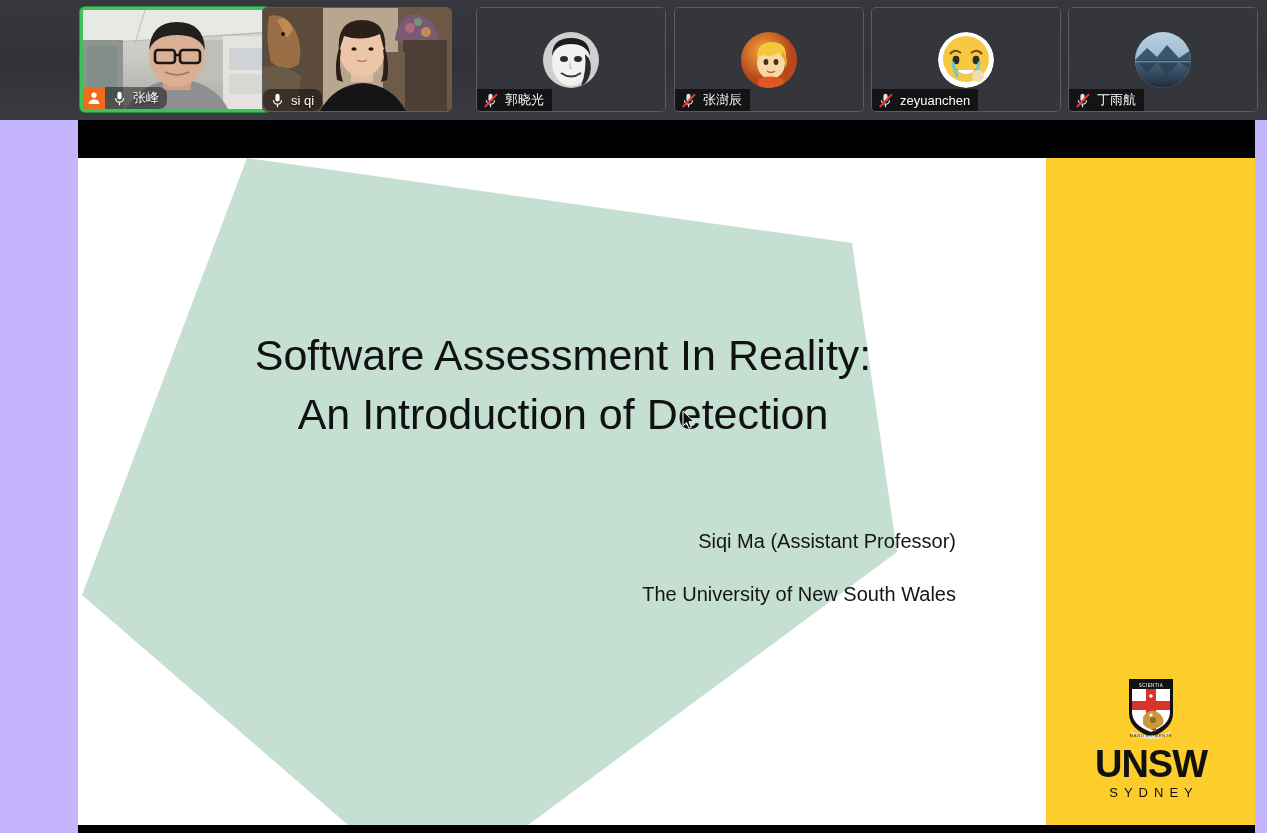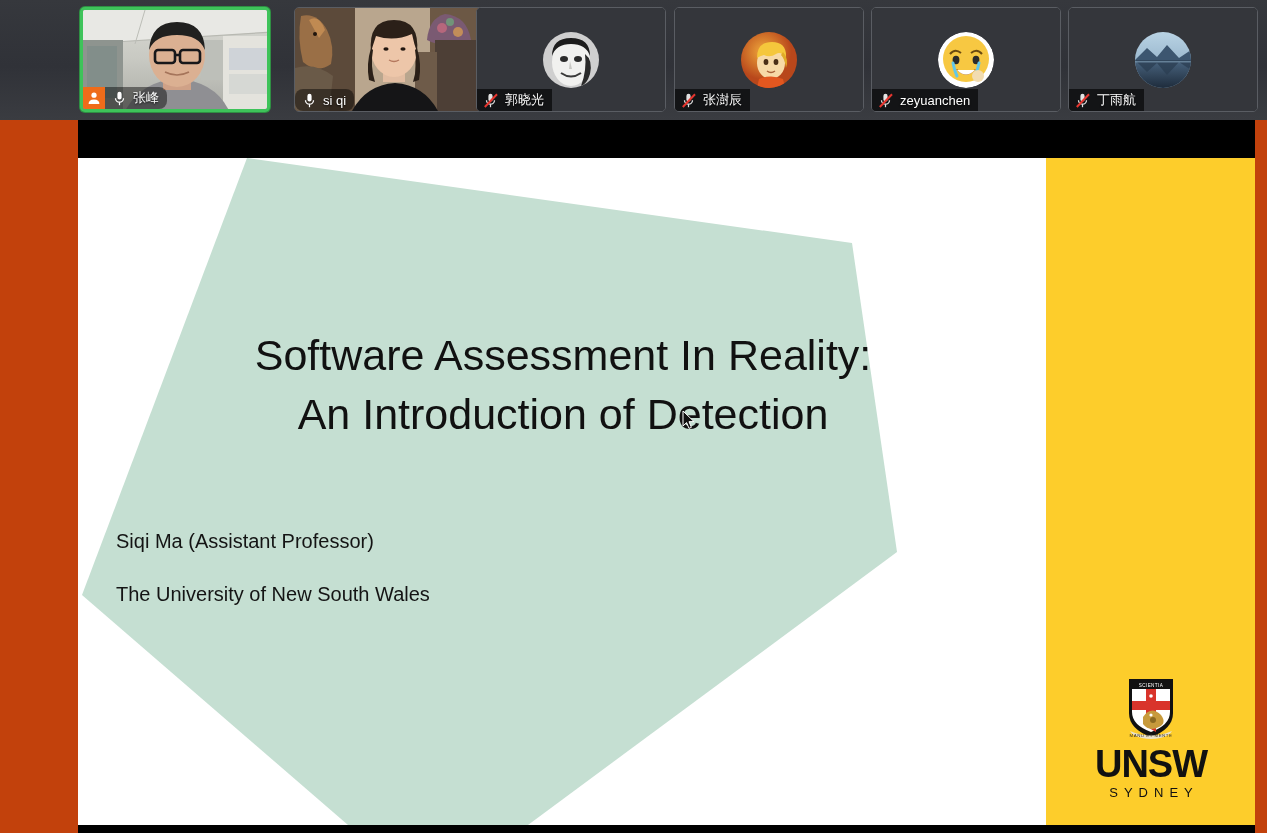--- a/index.html
+++ b/index.html
@@ -108,21 +108,21 @@
     text-shadow: 0 1px 2px rgba(0,0,0,0.8);
   }
 
   
   #stage {
     position: absolute;
     left: 0;
     top: 120px;
     width: 1267px;
     height: 713px;
-    background: #c2410c;
+    background: #c4b5fd;
   }
   #blackbar-top {
     position: absolute;
     left: 78px; top: 0;
     width: 1177px; height: 38px;
     background: #000000;
   }
   #blackbar-bottom {
     position: absolute;
     left: 78px; top: 705px;
@@ -159,21 +159,21 @@
     color: #111111;
     font-size: 43px;
     line-height: 59px;
     font-family: "Liberation Sans", sans-serif;
     letter-spacing: 0px;
   }
   .slide-sub {
     position: absolute;
     width: 840px;
     left: 38px;
-    text-align: left;
+    text-align: right;
     color: #141414;
     font-size: 20px;
     font-family: "Liberation Sans", sans-serif;
   }
   #sub1 { top: 372px; }
   #sub2 { top: 425px; }
   #sub3 { top: 478px; }
 
   
   #unsw-logo {
@@ -269,21 +269,21 @@
           <svg width="11" height="15" viewBox="0 0 11 15">
               <rect x="3.4" y="0.8" width="4.2" height="7.8" rx="2.1" fill="#fff"></rect>
               <path d="M1.5 7.2 a4 4 0 0 0 8 0" stroke="#fff" stroke-width="1.3" fill="none"></path>
               <rect x="4.9" y="11.2" width="1.2" height="3" fill="#fff"></rect>
             </svg>
         </span>
         <span class="pname">张峰</span>
       </div>
     </div>
 
-    <div class="tile" style="left:294px;">
+    <div class="tile" style="left:262px;">
       <div class="tile-video">
         <svg width="190" height="105" viewBox="0 0 190 105" preserveAspectRatio="none">
           <rect width="190" height="105" fill="#6c5845"></rect>
           <rect x="60" y="0" width="75" height="105" fill="#b9a68e"></rect>
           <rect x="0" y="0" width="60" height="105" fill="#5c4a3a"></rect>
 
           <path d="M6 8 q16 -4 26 14 q8 16 4 34 q-14 10 -28 -2 q-6 -24 -2 -46 z" fill="#9a6f46"></path>
           <path d="M14 12 q10 -6 16 10 l-6 8 z" fill="#c08a52"></path>
           <circle cx="20" cy="26" r="2" fill="#20150c"></circle>
           <path d="M0 60 q20 -6 38 8 l-4 37 h-34 z" fill="#6a5a48"></path>

